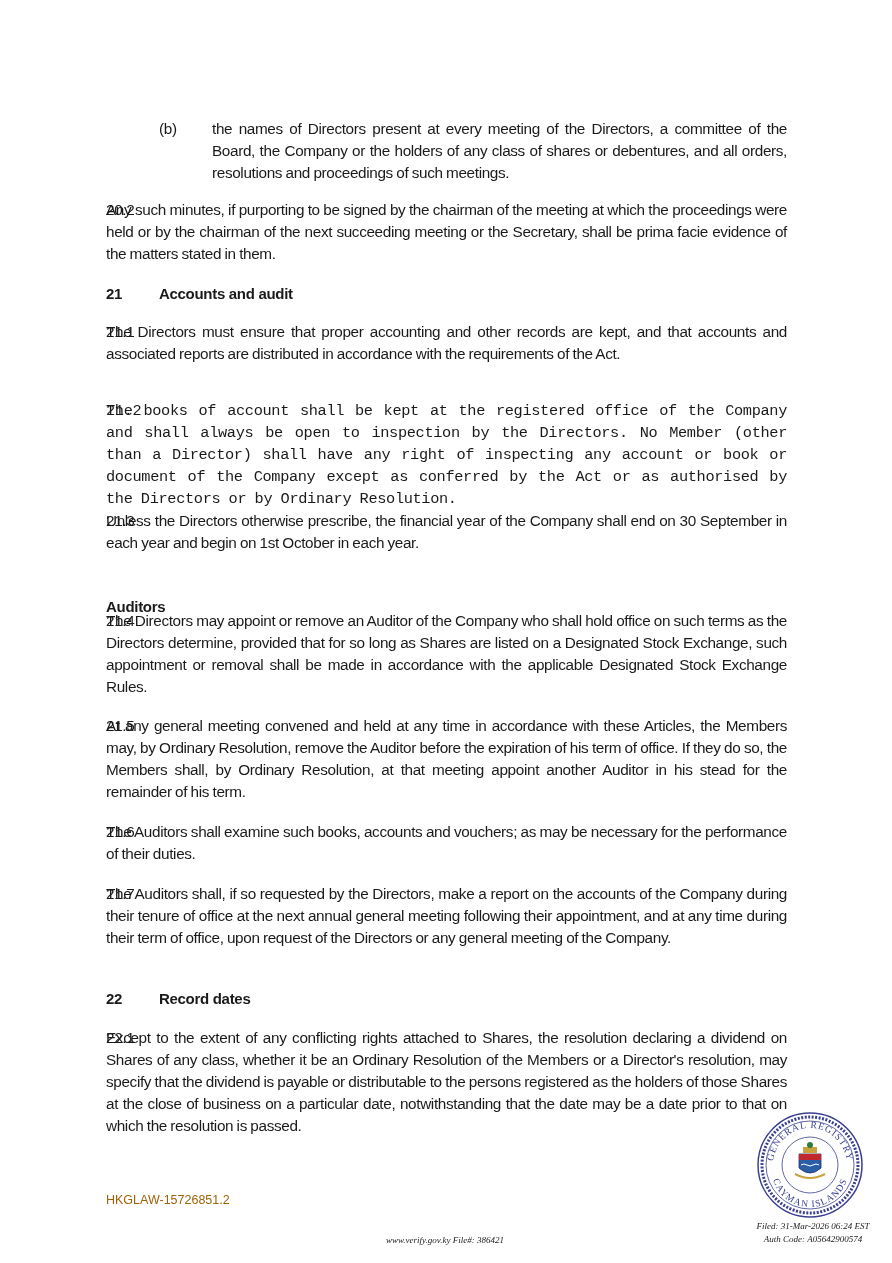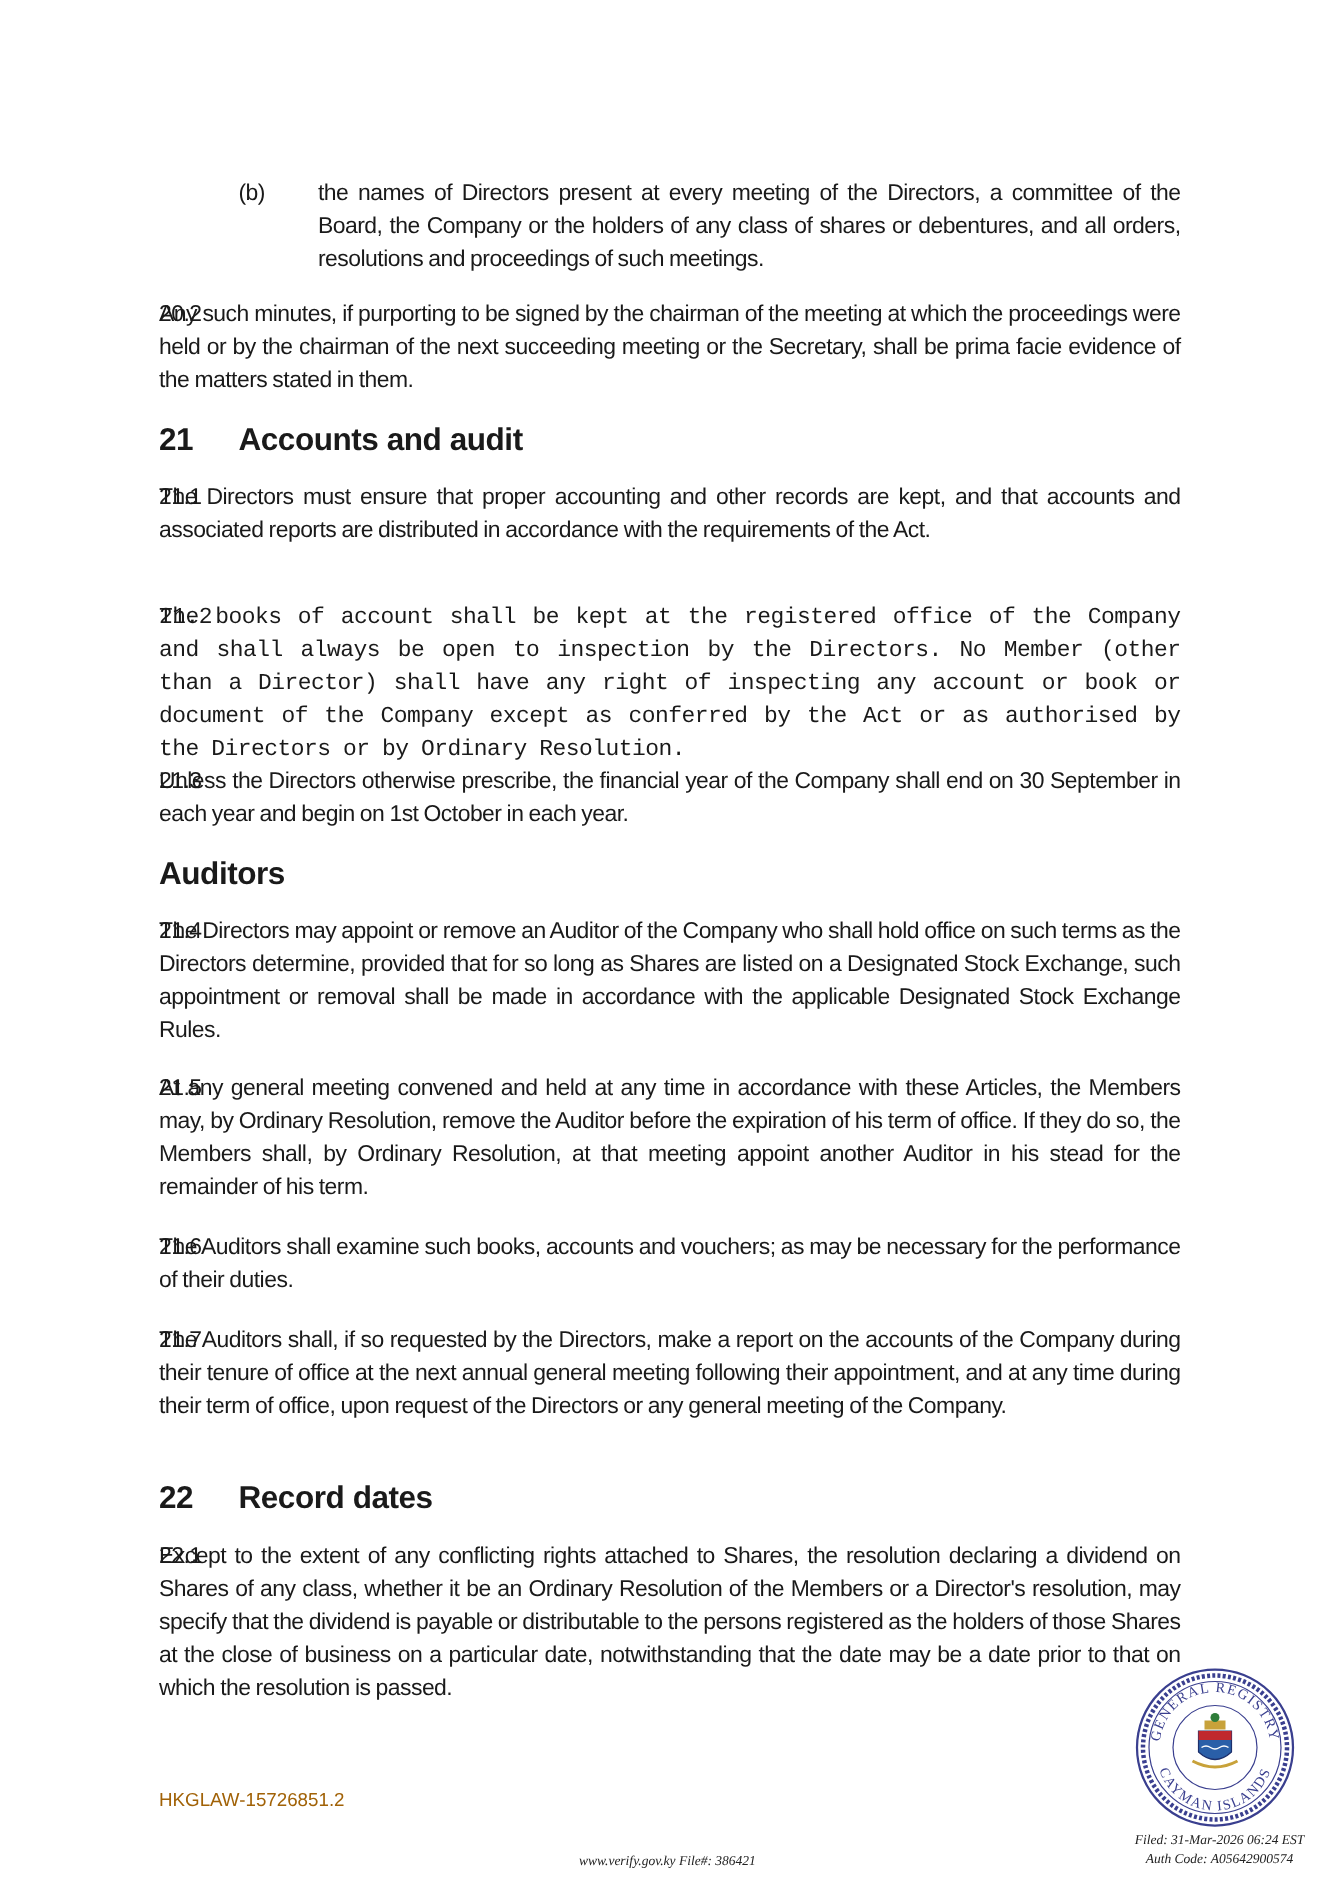--- a/index.html
+++ b/index.html
@@ -5,21 +5,21 @@
   html, body { margin: 0; padding: 0; background: #ffffff; }
   body { width: 892px; height: 1263px; position: relative; overflow: hidden;
          font-family: "Liberation Sans", sans-serif; color: #1a1a1a; }
   .page { position: absolute; left: 0; top: 0; width: 892px; height: 1263px; }
   .para { position: absolute; left: 106px; width: 681px; font-size: 15.3px; line-height: 22px;
           letter-spacing: -0.35px; word-spacing: -0.5px; }
   .num { position: absolute; left: 0; top: 0; }
   .txt { text-align: justify; text-align-last: left; }
   .sub .num { left: 53px; }
   .sub .txt { margin-left: 106px; }
-  .heading { position: absolute; left: 106px; font-size: 21px; font-weight: bold; line-height: 22px; letter-spacing: -0.3px; }
+  .heading { position: absolute; left: 106px; font-size: 15px; font-weight: bold; line-height: 22px; letter-spacing: -0.3px; }
   .heading .hnum { display: inline-block; width: 53px; }
   .footer-ref { position: absolute; left: 106px; top: 1192px; font-size: 12.5px; line-height: 16px; color: #a16207; }
   .verify { position: absolute; left: 386px; top: 1235px; font-family: "Liberation Serif", serif; font-style: italic; font-size: 9px; color: #222; }
   .filed { position: absolute; left: 748px; top: 1220px; width: 130px; font-family: Liberation Serif, serif; font-style: italic; font-size: 9px; line-height: 13px; color: #222; text-align: center; }
   .seal { position: absolute; left: 755px; top: 1110px; width: 110px; height: 110px; }
 </style>
 </head>
 <body>
 
 <div class="page">
@@ -46,21 +46,21 @@
   <div class="para" style="top:400px;font-family:Liberation Mono, monospace;">
     <span class="num">21.2</span>
     <div class="txt">The books of account shall be kept at the registered office of the Company and shall always be open to inspection by the Directors. No Member (other than a Director) shall have any right of inspecting any account or book or document of the Company except as conferred by the Act or as authorised by the Directors or by Ordinary Resolution.</div>
   </div>
 
   <div class="para" style="top:510px;">
     <span class="num">21.3</span>
     <div class="txt">Unless the Directors otherwise prescribe, the financial year of the Company shall end on 30 September in each year and begin on 1st October in each year.</div>
   </div>
 
-  <div class="heading" style="top:572px;">
+  <div class="heading" style="top:596px;">
     <span>Auditors</span>
   </div>
 
   <div class="para" style="top:610px;">
     <span class="num">21.4</span>
     <div class="txt">The Directors may appoint or remove an Auditor of the Company who shall hold office on such terms as the Directors determine, provided that for so long as Shares are listed on a Designated Stock Exchange, such appointment or removal shall be made in accordance with the applicable Designated Stock Exchange Rules.</div>
   </div>
 
   <div class="para" style="top:715px;">
     <span class="num">21.5</span>

